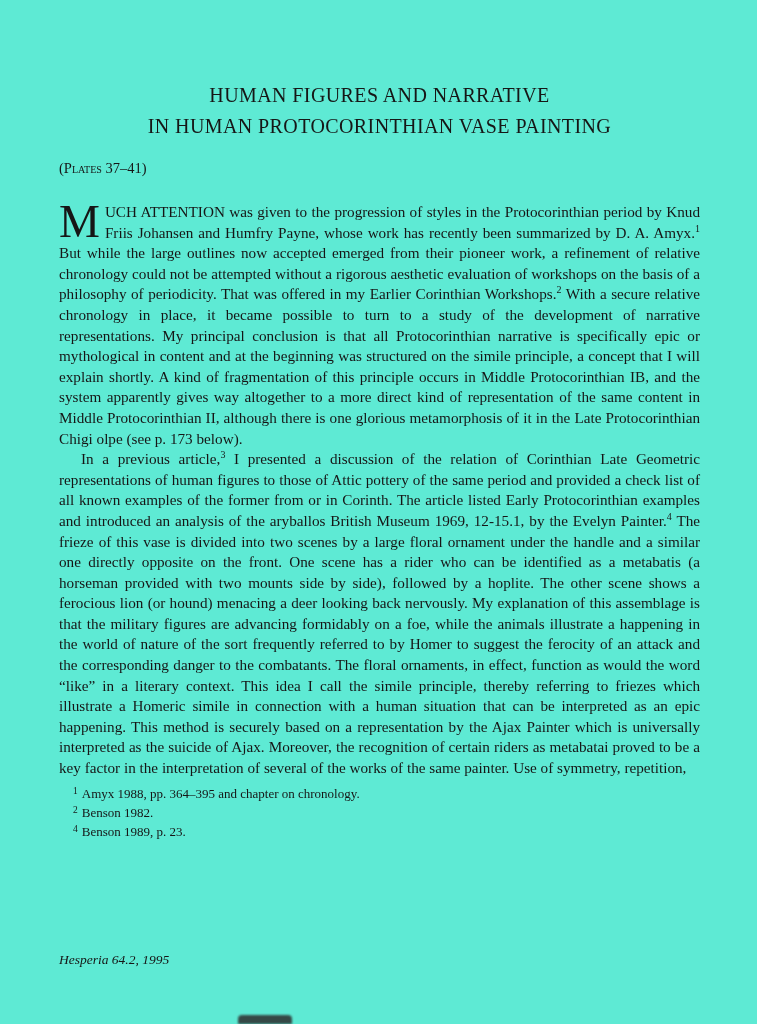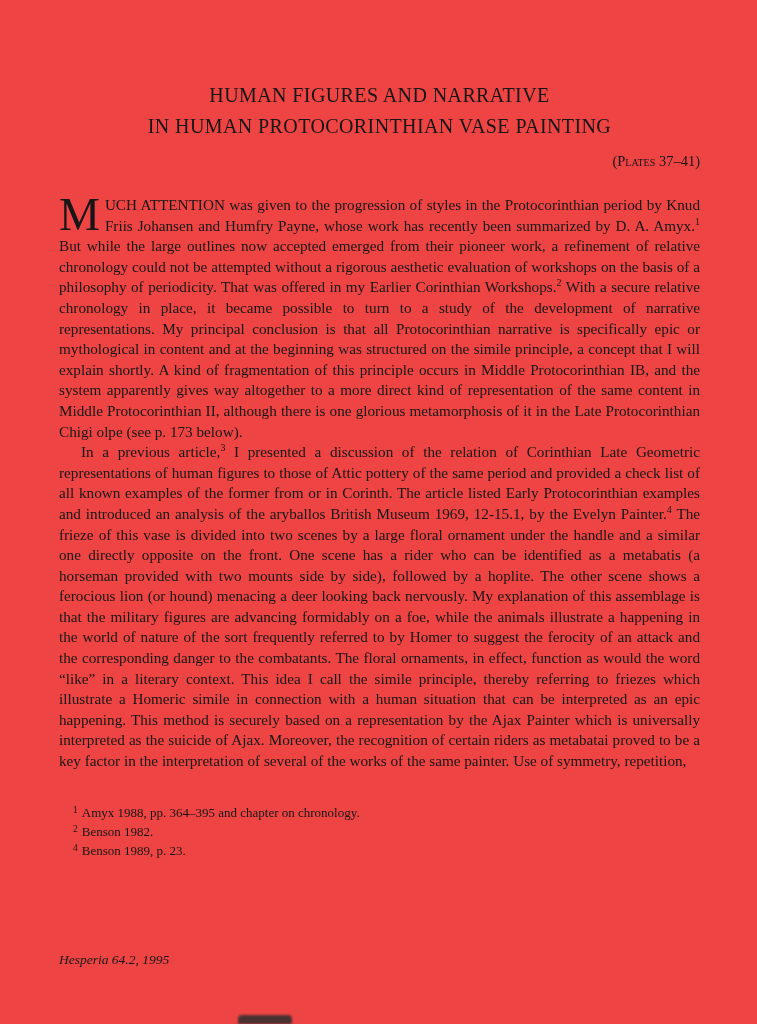--- a/index.html
+++ b/index.html
@@ -5,40 +5,40 @@
   html, body {
     margin: 0;
     padding: 0;
     background: #ffffff;
   }
   .page {
     position: relative;
     width: 757px;
     height: 1024px;
     margin: 0 auto;
-    background: #ef4444;
+    background: #5eead4;
     box-sizing: border-box;
     padding: 80px 57px 0 59px;
     font-family: "Liberation Serif", "DejaVu Serif", serif;
     color: #161616;
     overflow: hidden;
   }
   .title-block {
     text-align: center;
     font-size: 20px;
     line-height: 31px;
     letter-spacing: 0.4px;
     font-weight: normal;
     margin: 0;
   }
   .plates-line {
-    text-align: right;
+    text-align: left;
     font-variant: small-caps;
     font-size: 14.5px;
-    margin-top: 11px;
+    margin-top: 18px;
   }
   .body-text {
     margin-top: 25px;
     font-size: 15.2px;
     line-height: 20.6px;
     text-align: justify;
   }
   .body-text p { margin: 0; }
   .para-indent { text-indent: 22px; }
   .dropcap {
@@ -50,21 +50,21 @@
   }
   sup.fnref {
     font-size: 10px;
     line-height: 0;
     vertical-align: baseline;
     position: relative;
     top: -6px;
   }
   .it { }
   .footnotes {
-    margin-top: 31px;
+    margin-top: 5px;
     font-size: 13px;
     line-height: 19px;
     text-align: left;
   }
   .footnote { padding-left: 14px; }
   .footnote sup {
     font-size: 9.5px;
     line-height: 0;
     vertical-align: baseline;
     position: relative;

